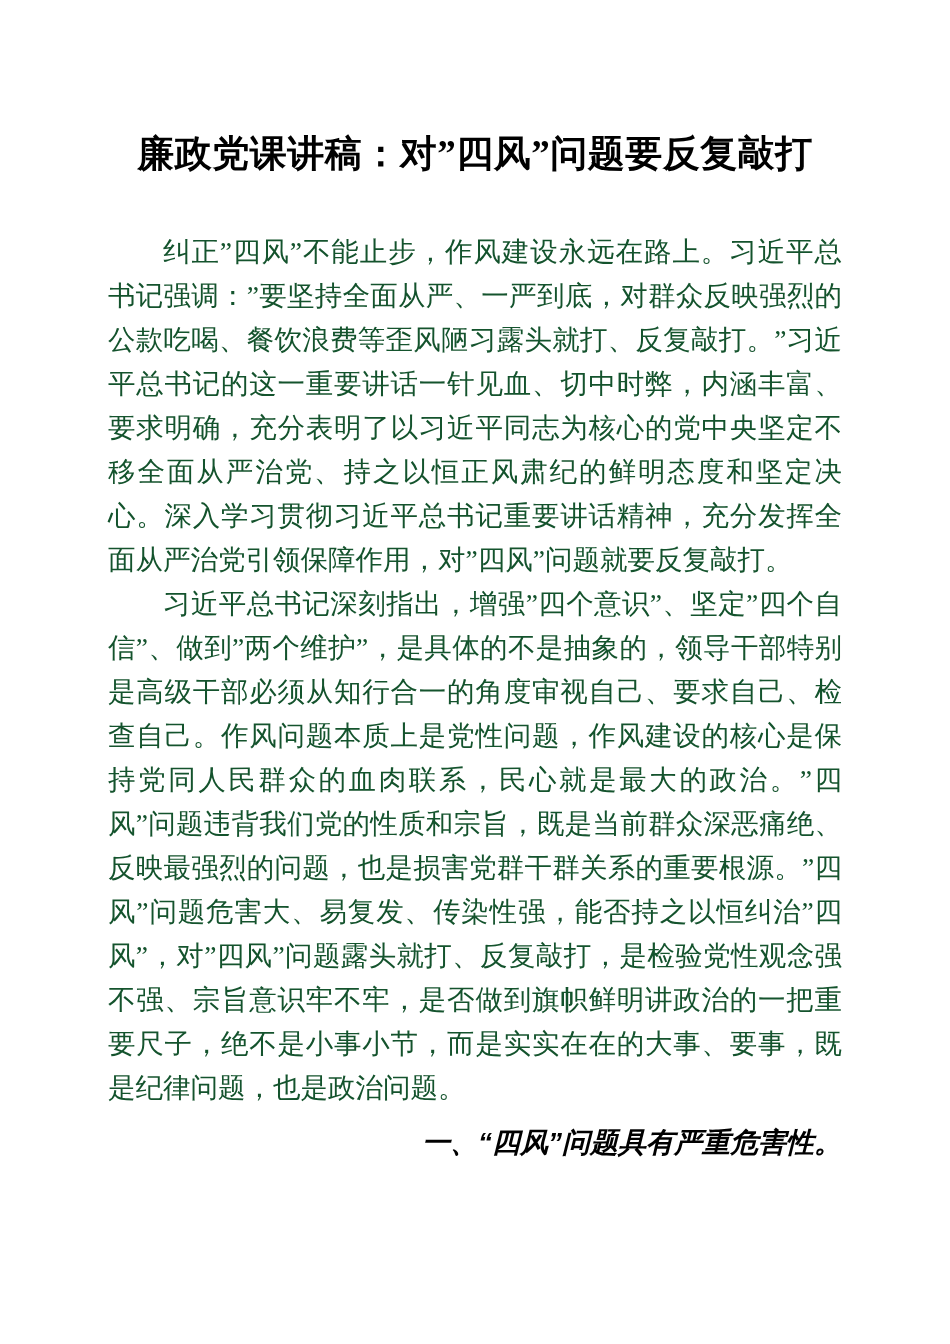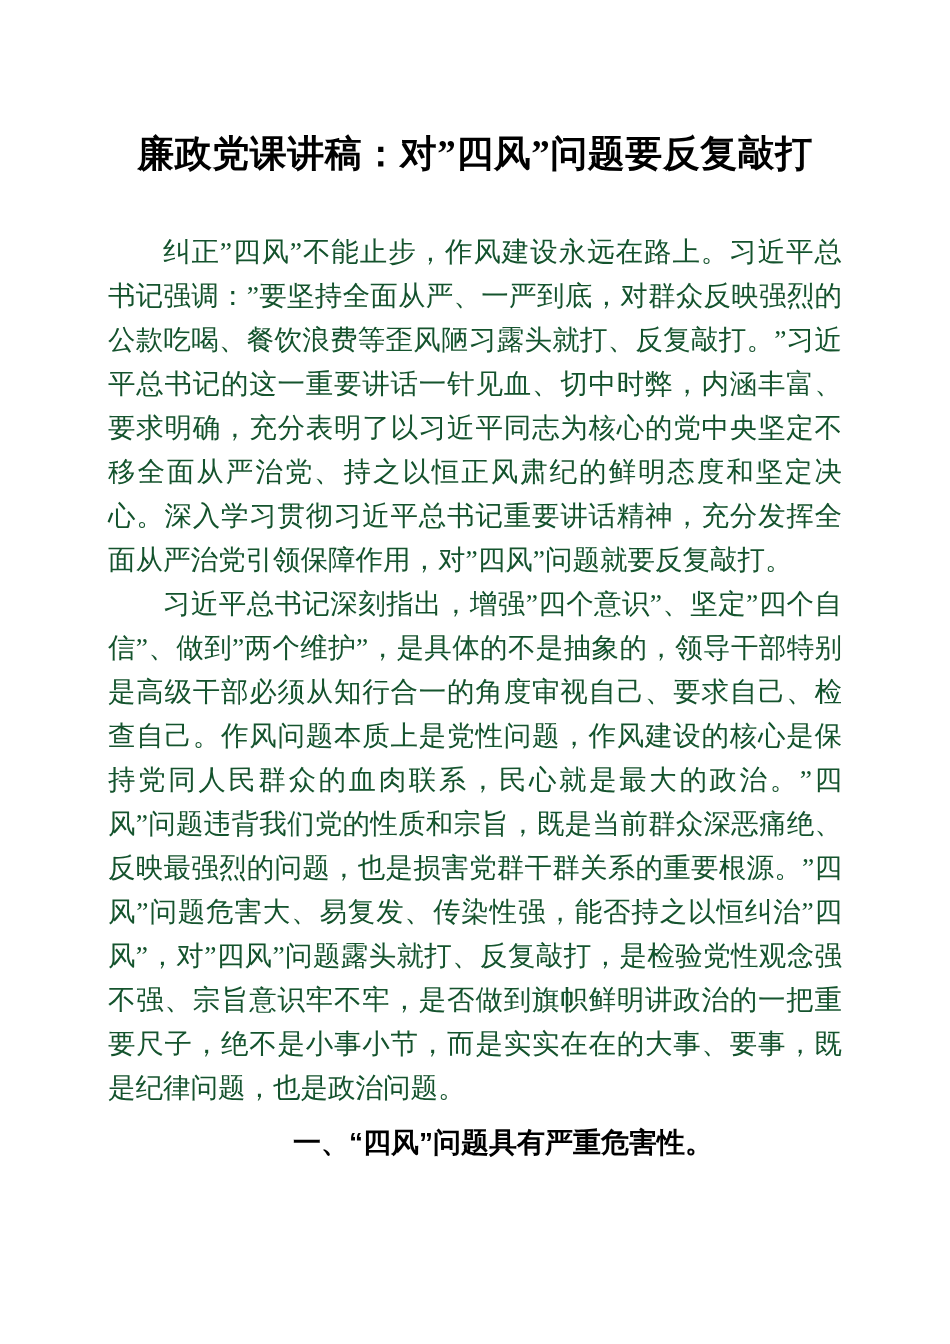--- a/index.html
+++ b/index.html
@@ -41,23 +41,24 @@
     font-weight: normal;
     color: #14532d;
     
   }
   .section-heading {
     margin: 10px 0 0 0;
     font-size: 28px;
     line-height: 46px;
     font-weight: bold;
     text-indent: 2em;
-    text-align: center;
+    text-align: right;
     font-family: "Liberation Sans", sans-serif;
     color: #000000;
+    font-style: italic;
   }
 </style>
 </head>
 <body>
 
 <div class="page">
   <h1 class="title">廉政党课讲稿：对”四风”问题要反复敲打</h1>
 
   <div class="content">
     <p class="body-para">纠正”四风”不能止步，作风建设永远在路上。习近平总书记强调：”要坚持全面从严、一严到底，对群众反映强烈的公款吃喝、餐饮浪费等歪风陋习露头就打、反复敲打。”习近平总书记的这一重要讲话一针见血、切中时弊，内涵丰富、要求明确，充分表明了以习近平同志为核心的党中央坚定不移全面从严治党、持之以恒正风肃纪的鲜明态度和坚定决心。深入学习贯彻习近平总书记重要讲话精神，充分发挥全面从严治党引领保障作用，对”四风”问题就要反复敲打。</p>

